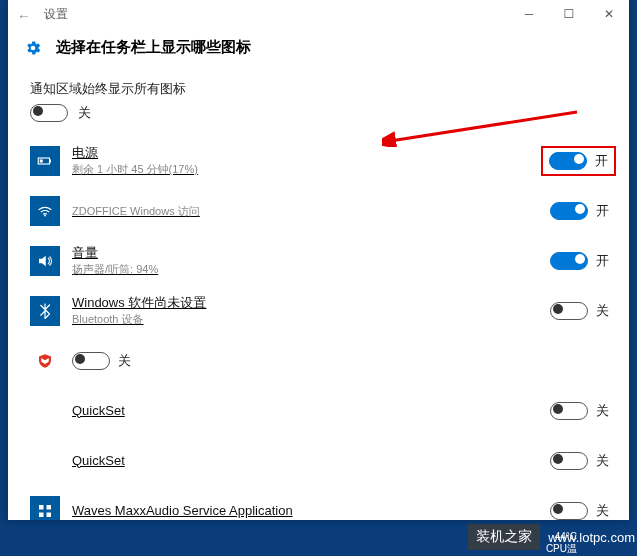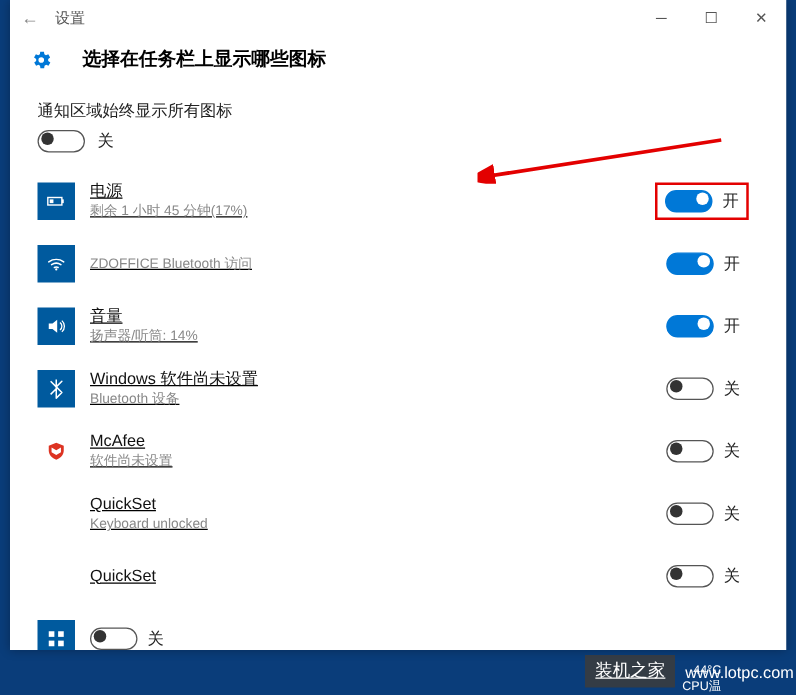--- a/index.html
+++ b/index.html
@@ -56,26 +56,25 @@
     width: 18px;
     height: 18px;
     margin-right: 14px;
     color: #0078d7;
     flex-shrink: 0;
   }
   .header-title {
     font-size: 15px;
     font-weight: 600;
     color: #000;
-    margin-left: 10px;
   }
   .body {
     flex: 1;
     overflow-y: hidden;
-    padding: 10px 30px 0 22px;
+    padding: 10px 13px 0 22px;
   }
   .section-label {
     font-size: 13px;
     color: #222;
     margin-bottom: 6px;
   }
   .master-toggle-row {
     display: flex;
     align-items: center;
     gap: 10px;
@@ -182,21 +181,20 @@
     bottom: 6px;
     display: flex;
     align-items: center;
     background: rgba(255,255,255,0.0);
   }
   .wm-label {
     background: rgba(60,60,60,0.85);
     color: #fff;
     font-size: 14px;
     padding: 4px 8px;
-    text-decoration: underline;
   }
   .wm-url {
     color: #fff;
     font-size: 13px;
     padding-left: 8px;
   }
 </style>
 </head>
 <body>
 
@@ -247,39 +245,39 @@
           </div>
         </div>
         <div class="item">
           <div class="item-icon">
             <svg width="18" height="18" viewBox="0 0 24 24">
               <path d="M4 10a14 14 0 0 1 16 0M7 13a9 9 0 0 1 10 0M10 16a4 4 0 0 1 4 0" stroke="#fff" stroke-width="1.6" fill="none" stroke-linecap="round"></path>
               <circle cx="12" cy="18" r="1.2" fill="#fff"></circle>
             </svg>
           </div>
           <div class="item-texts">
-            <div class="item-sub">ZDOFFICE Bluetooth 访问</div>
+            <div class="item-sub">ZDOFFICE Windows 访问</div>
           </div>
           <div class="item-toggle">
             <div class="toggle on">
               <div class="knob"></div>
             </div>
             <span class="toggle-text">开</span>
           </div>
         </div>
         <div class="item">
           <div class="item-icon">
             <svg width="18" height="18" viewBox="0 0 24 24">
               <path d="M4 9v6h4l5 4V5L8 9z" fill="#fff"></path>
               <path d="M16 8a5 5 0 0 1 0 8M18 6a8 8 0 0 1 0 12" stroke="#fff" stroke-width="1.4" fill="none"></path>
             </svg>
           </div>
           <div class="item-texts">
             <div class="item-title">音量</div>
-            <div class="item-sub">扬声器/听筒: 14%</div>
+            <div class="item-sub">扬声器/听筒: 94%</div>
           </div>
           <div class="item-toggle">
             <div class="toggle on">
               <div class="knob"></div>
             </div>
             <span class="toggle-text">开</span>
           </div>
         </div>
         <div class="item">
           <div class="item-icon">
@@ -298,36 +296,31 @@
             <span class="toggle-text">关</span>
           </div>
         </div>
         <div class="item">
           <div class="item-icon" style="background: rgb(255, 255, 255);">
             <svg width="18" height="18" viewBox="0 0 24 24">
               <path d="M12 3l8 3v5c0 5-3.5 8.5-8 10-4.5-1.5-8-5-8-10V6z" fill="#d32"></path>
               <path d="M7 8l5 3 5-3v5l-5 3-5-3z" fill="#fff"></path>
             </svg>
           </div>
-          <div class="item-texts">
-            <div class="item-title">McAfee</div>
-            <div class="item-sub">软件尚未设置</div>
-          </div>
           <div class="item-toggle">
             <div class="toggle off">
               <div class="knob"></div>
             </div>
             <span class="toggle-text">关</span>
           </div>
         </div>
         <div class="item">
           <div class="item-icon" style="background: rgb(255, 255, 255);"></div>
           <div class="item-texts">
             <div class="item-title">QuickSet</div>
-            <div class="item-sub">Keyboard unlocked</div>
           </div>
           <div class="item-toggle">
             <div class="toggle off">
               <div class="knob"></div>
             </div>
             <span class="toggle-text">关</span>
           </div>
         </div>
         <div class="item">
           <div class="item-icon" style="background: rgb(255, 255, 255);"></div>
@@ -342,20 +335,23 @@
           </div>
         </div>
         <div class="item">
           <div class="item-icon">
             <svg width="18" height="18" viewBox="0 0 24 24">
               <rect x="4" y="4" width="6" height="6" fill="#fff"></rect>
               <rect x="14" y="4" width="6" height="6" fill="#fff"></rect>
               <rect x="4" y="14" width="6" height="6" fill="#fff"></rect>
               <rect x="14" y="14" width="6" height="6" fill="#fff"></rect>
             </svg>
+          </div>
+          <div class="item-texts">
+            <div class="item-title">Waves MaxxAudio Service Application</div>
           </div>
           <div class="item-toggle">
             <div class="toggle off">
               <div class="knob"></div>
             </div>
             <span class="toggle-text">关</span>
           </div>
         </div>
       </div>
   </div>

